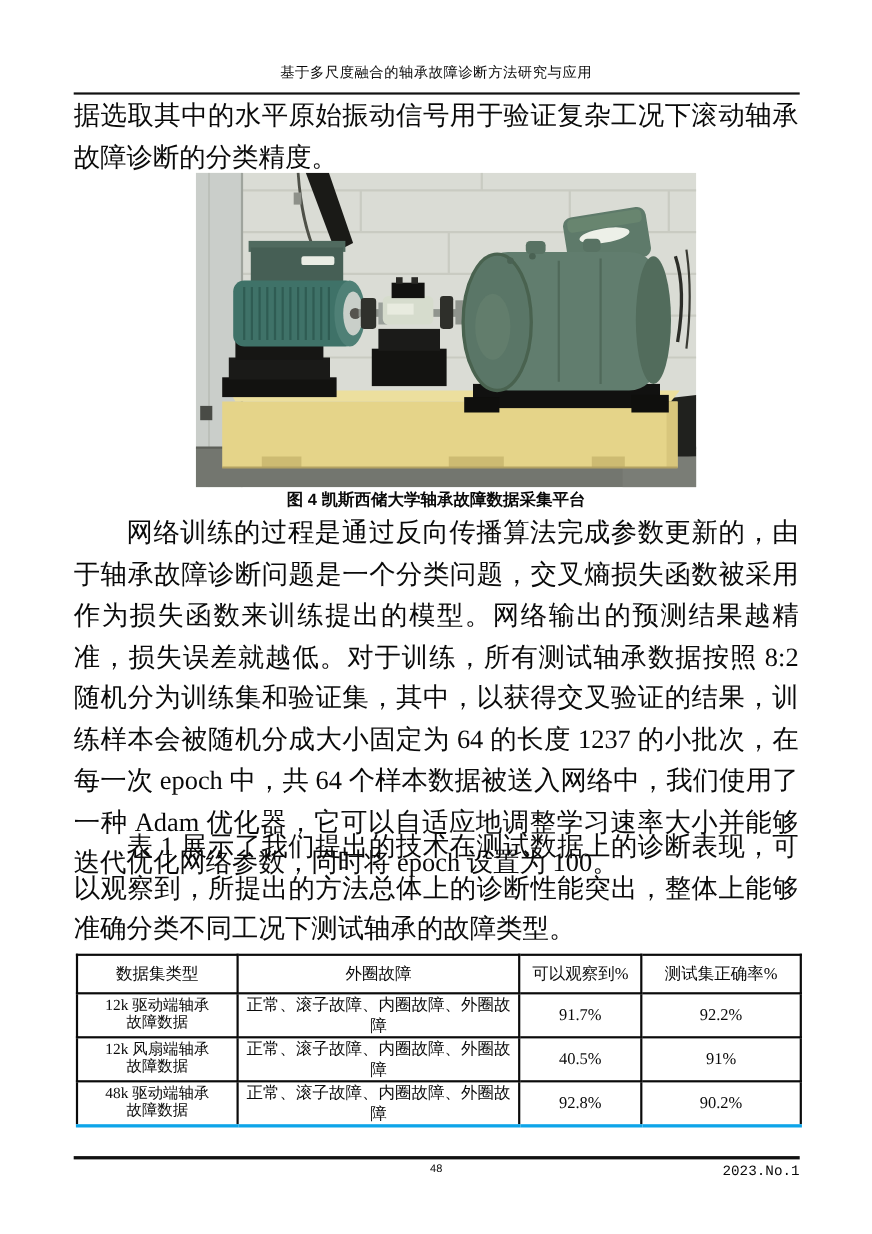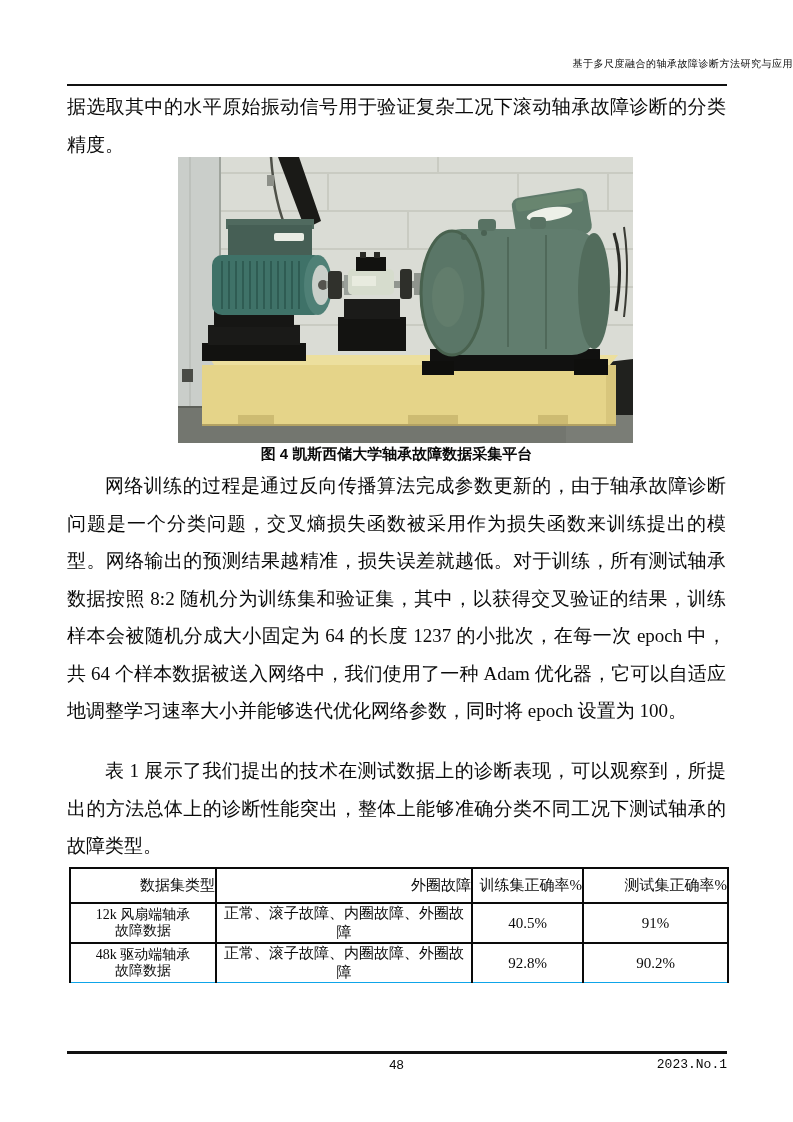--- a/index.html
+++ b/index.html
@@ -3,26 +3,26 @@
 <meta charset="utf-8">
 <style>
   html,body{margin:0;padding:0;background:#888;}
   .page{
     position:relative;width:793px;height:1122px;background:#ffffff;
     margin:0 auto;overflow:hidden;color:#0a0a0a;
     font-family:"Liberation Serif","DejaVu Serif",serif;
   }
   .abs{position:absolute;}
   .header-title{
-    top:57px;left:0;width:793px;text-align:right;
-    font-size:10px;letter-spacing:0.5px;
+    top:57px;left:0;width:793px;text-align:center;
+    font-size:13px;letter-spacing:0.5px;
   }
   .header-rule{top:84px;left:67px;width:660px;height:2px;background:#111;}
   .para{
-    left:67px;width:659px;font-size:19px;line-height:37.5px;
+    left:67px;width:659px;font-size:24px;line-height:37.5px;
     text-align:justify;text-justify:inter-character;
   }
   .p1{top:88px;}
   .p2{top:467px;text-indent:2em;}
   .p3{top:752px;text-indent:2em;}
   .figure-photo{top:157px;left:178px;width:455px;height:286px;}
   .figure-photo svg{display:block;}
   .caption{
     left:0;width:793px;text-align:center;font-weight:bold;
     font-family:"Liberation Sans","DejaVu Sans",sans-serif;font-size:15px;
@@ -30,28 +30,28 @@
   .fig-caption{top:445px;}
   .tbl-caption{top:839px;}
   .results-table{
     top:867px;left:69px;
   }
   table{border-collapse:collapse;width:658px;table-layout:fixed;}
   th,td{
     border:2px solid #0a0a0a;text-align:center;vertical-align:middle;
     font-weight:normal;padding:0;font-size:15px;overflow:hidden;
   }
-  th{height:33px;text-align:right;}
+  th{height:33px;}
   td{height:33px;}
   td.dataset-cell{font-size:14px;line-height:16px;white-space:pre-line;}
-  tr.last-row td{border-bottom:1px solid #0ea5e9;}
+  tr.last-row td{border-bottom:3px solid #0ea5e9;}
   .footer-rule{top:1051px;left:67px;width:660px;height:3px;background:#111;}
   .footer-page{
     top:1057px;left:0;width:793px;text-align:center;
-    font-family:"Liberation Sans","DejaVu Sans",sans-serif;font-size:13px;
+    font-family:"Liberation Sans","DejaVu Sans",sans-serif;font-size:10px;
   }
   .footer-issue{
     top:1057px;right:66px;
     font-family:Liberation Mono, monospace;font-size:13px;
   }
 </style>
 </head>
 <body>
 
 <div class="page">
@@ -193,25 +193,32 @@
       <colgroup>
         <col style="width:146px">
           <col style="width:256px">
           <col style="width:111px">
           <col style="width:145px">
       </colgroup>
       <thead>
         <tr id="results-head">
             <th>数据集类型</th>
             <th>外圈故障</th>
-            <th>训练集正确率%</th>
+            <th>可以观察到%</th>
             <th>测试集正确率%</th>
           </tr>
       </thead>
       <tbody id="results-body">
+          <tr>
+            <td class="dataset-cell">12k 驱动端轴承
+故障数据</td>
+            <td>正常、滚子故障、内圈故障、外圈故障</td>
+            <td>91.7%</td>
+            <td>92.2%</td>
+          </tr>
           <tr>
             <td class="dataset-cell">12k 风扇端轴承
 故障数据</td>
             <td>正常、滚子故障、内圈故障、外圈故障</td>
             <td>40.5%</td>
             <td>91%</td>
           </tr>
           <tr class="last-row">
             <td class="dataset-cell">48k 驱动端轴承
 故障数据</td>

